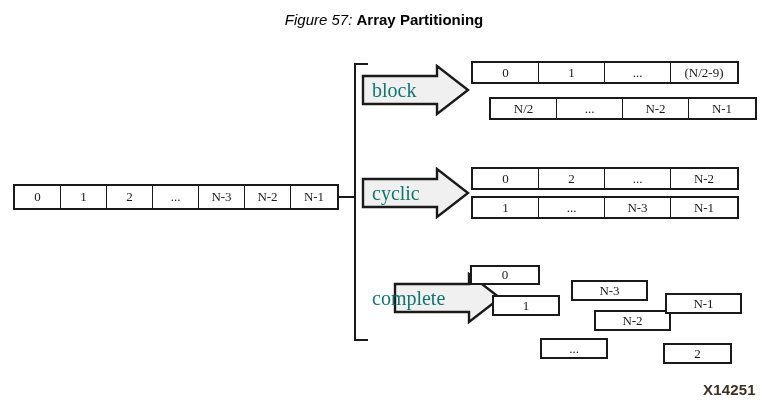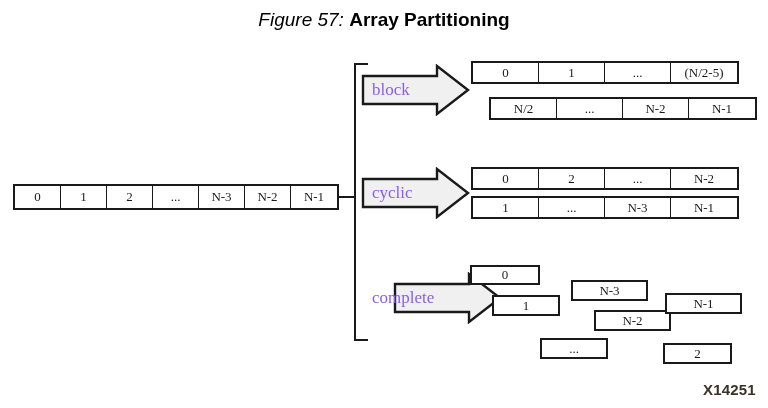--- a/index.html
+++ b/index.html
@@ -22,21 +22,21 @@
   }
 
   
   .fig-title {
     position: absolute;
     left: 0;
     top: 8px;
     width: 768px;
     text-align: center;
     font-family: "Liberation Sans", sans-serif;
-    font-size: 19px;
+    font-size: 15px;
     line-height: 24px;
     color: #000000;
     white-space: nowrap;
   }
   .fig-title .fig-num {
     font-style: italic;
     font-weight: normal;
   }
   .fig-title .fig-name {
     font-weight: bold;
@@ -106,22 +106,22 @@
   .arrow-label {
     position: absolute;
     left: 8px;
     top: 0;
     height: 52px;
     width: 78px;
     display: flex;
     align-items: center;
     justify-content: flex-start;
     font-family: "Liberation Serif", serif;
-    font-size: 17px;
-    color: #8b5cf6;
+    font-size: 20px;
+    color: #0f766e;
     padding-left: 3px;
     box-sizing: border-box;
     white-space: nowrap;
   }
   #arrow-block    { left: 361px; top: 64px; }
   #arrow-cyclic   { left: 361px; top: 167px; }
   #arrow-complete { left: 361px; top: 272px; padding-left: 32px; }
 
   
   #block-row-0  { left: 471px; top: 61px;  width: 268px; height: 23px; }
@@ -207,21 +207,21 @@
     <svg width="110" height="52" viewBox="0 0 110 52" xmlns="http://www.w3.org/2000/svg">
       <polygon points="2,12 76,12 76,2 107,26 76,50 76,40 2,40" fill="#f0f0f0" stroke="#1a1a1a" stroke-width="2.4" stroke-linejoin="miter"></polygon>
     </svg>
     <div class="arrow-label">complete</div>
   </div>
 
   <div class="cellrow" id="block-row-0">
     <div class="cell">0</div>
     <div class="cell">1</div>
     <div class="cell">...</div>
-    <div class="cell">(N/2-5)</div>
+    <div class="cell">(N/2-9)</div>
   </div>
   <div class="cellrow" id="block-row-1">
     <div class="cell">N/2</div>
     <div class="cell">...</div>
     <div class="cell">N-2</div>
     <div class="cell">N-1</div>
   </div>
 
   <div class="cellrow" id="cyclic-row-0">
     <div class="cell">0</div>

